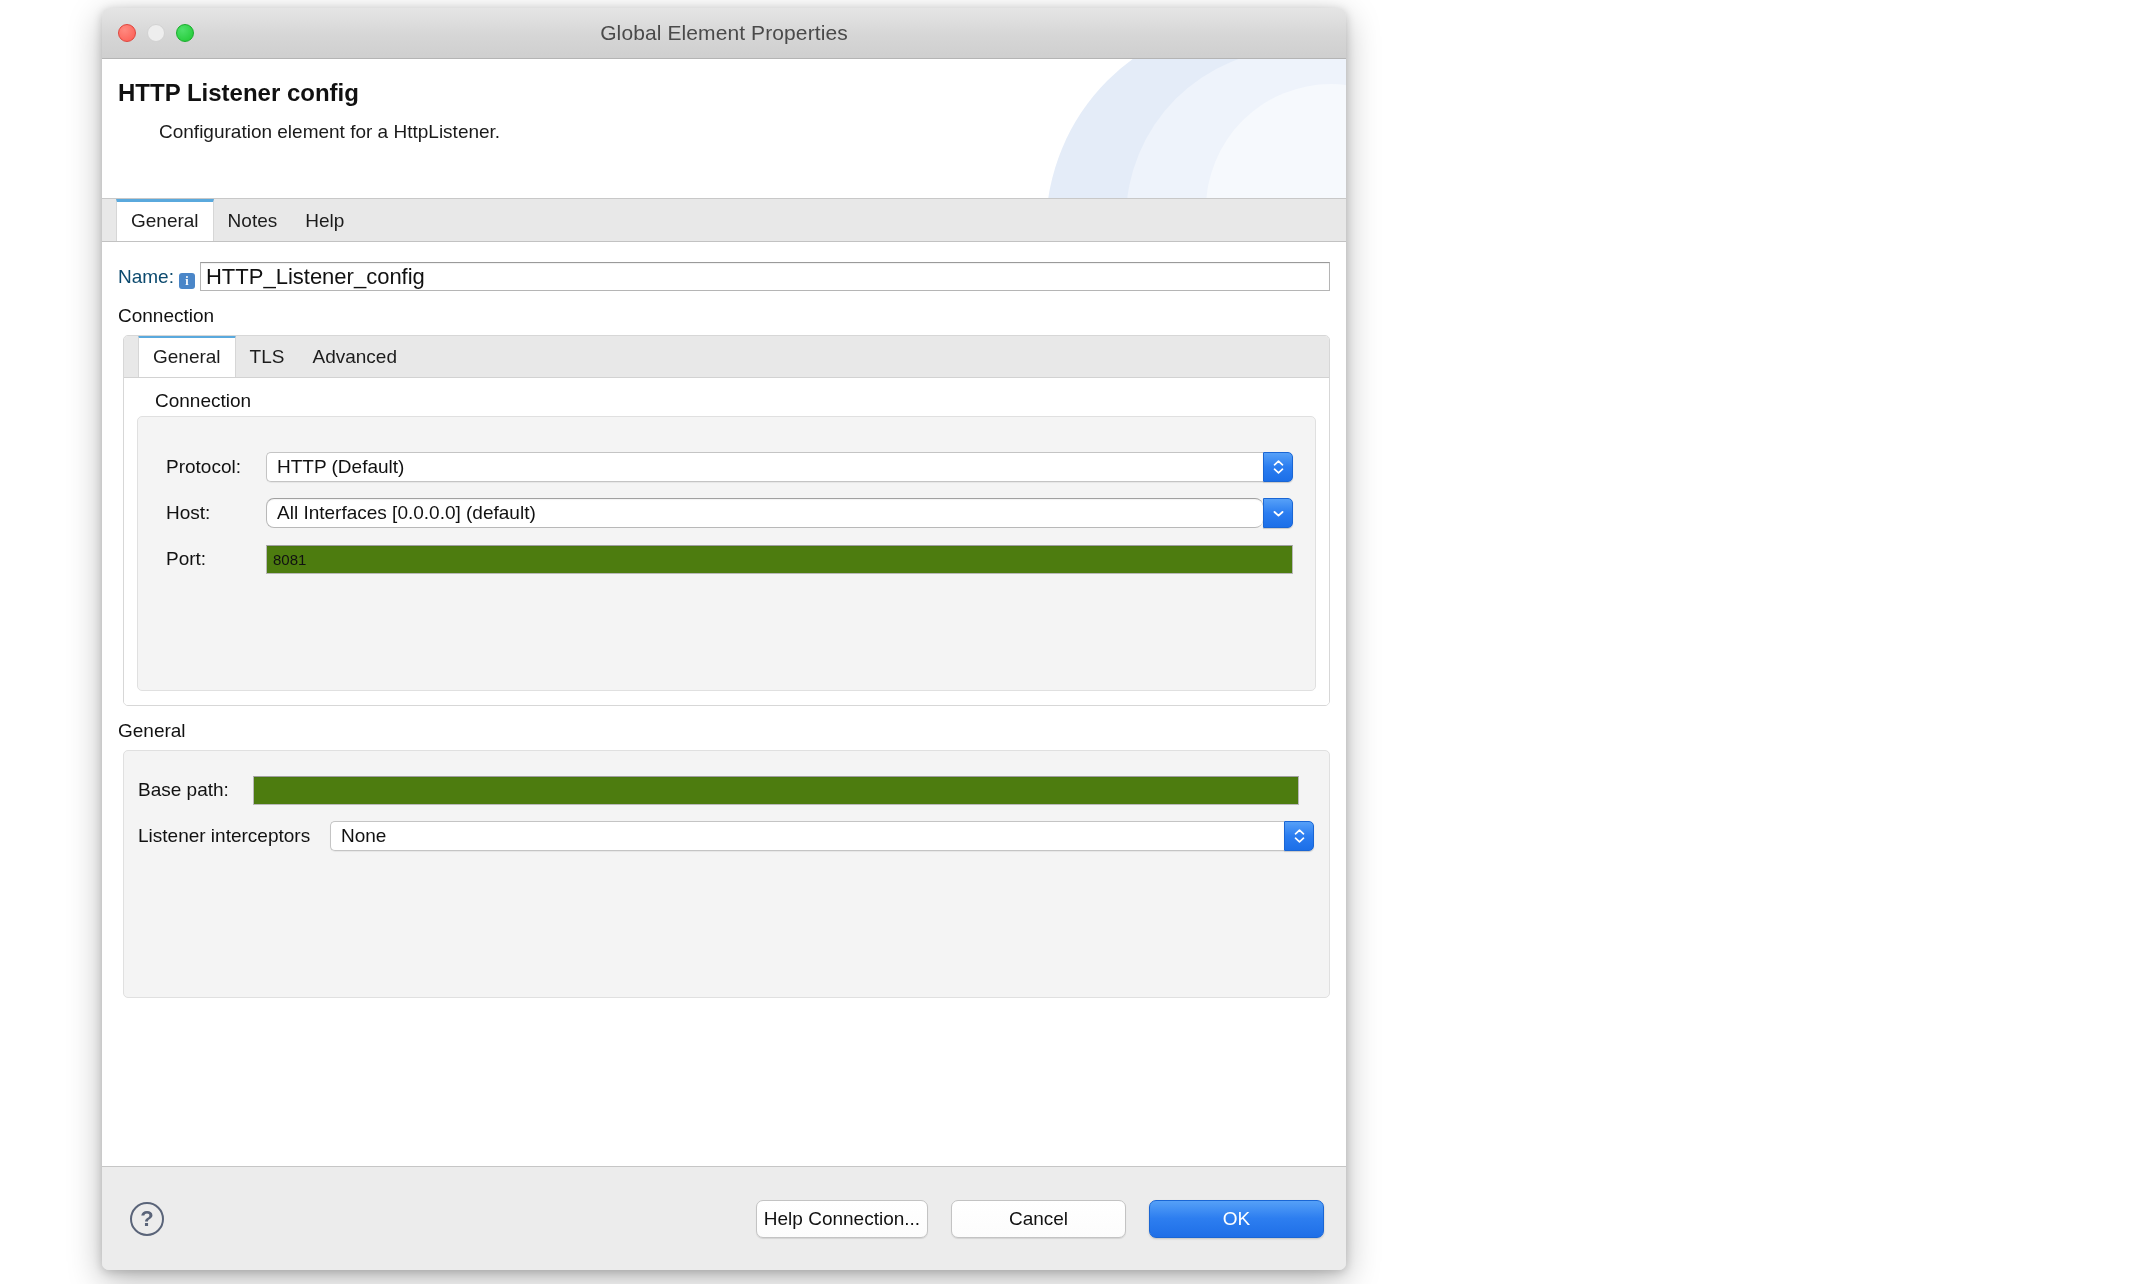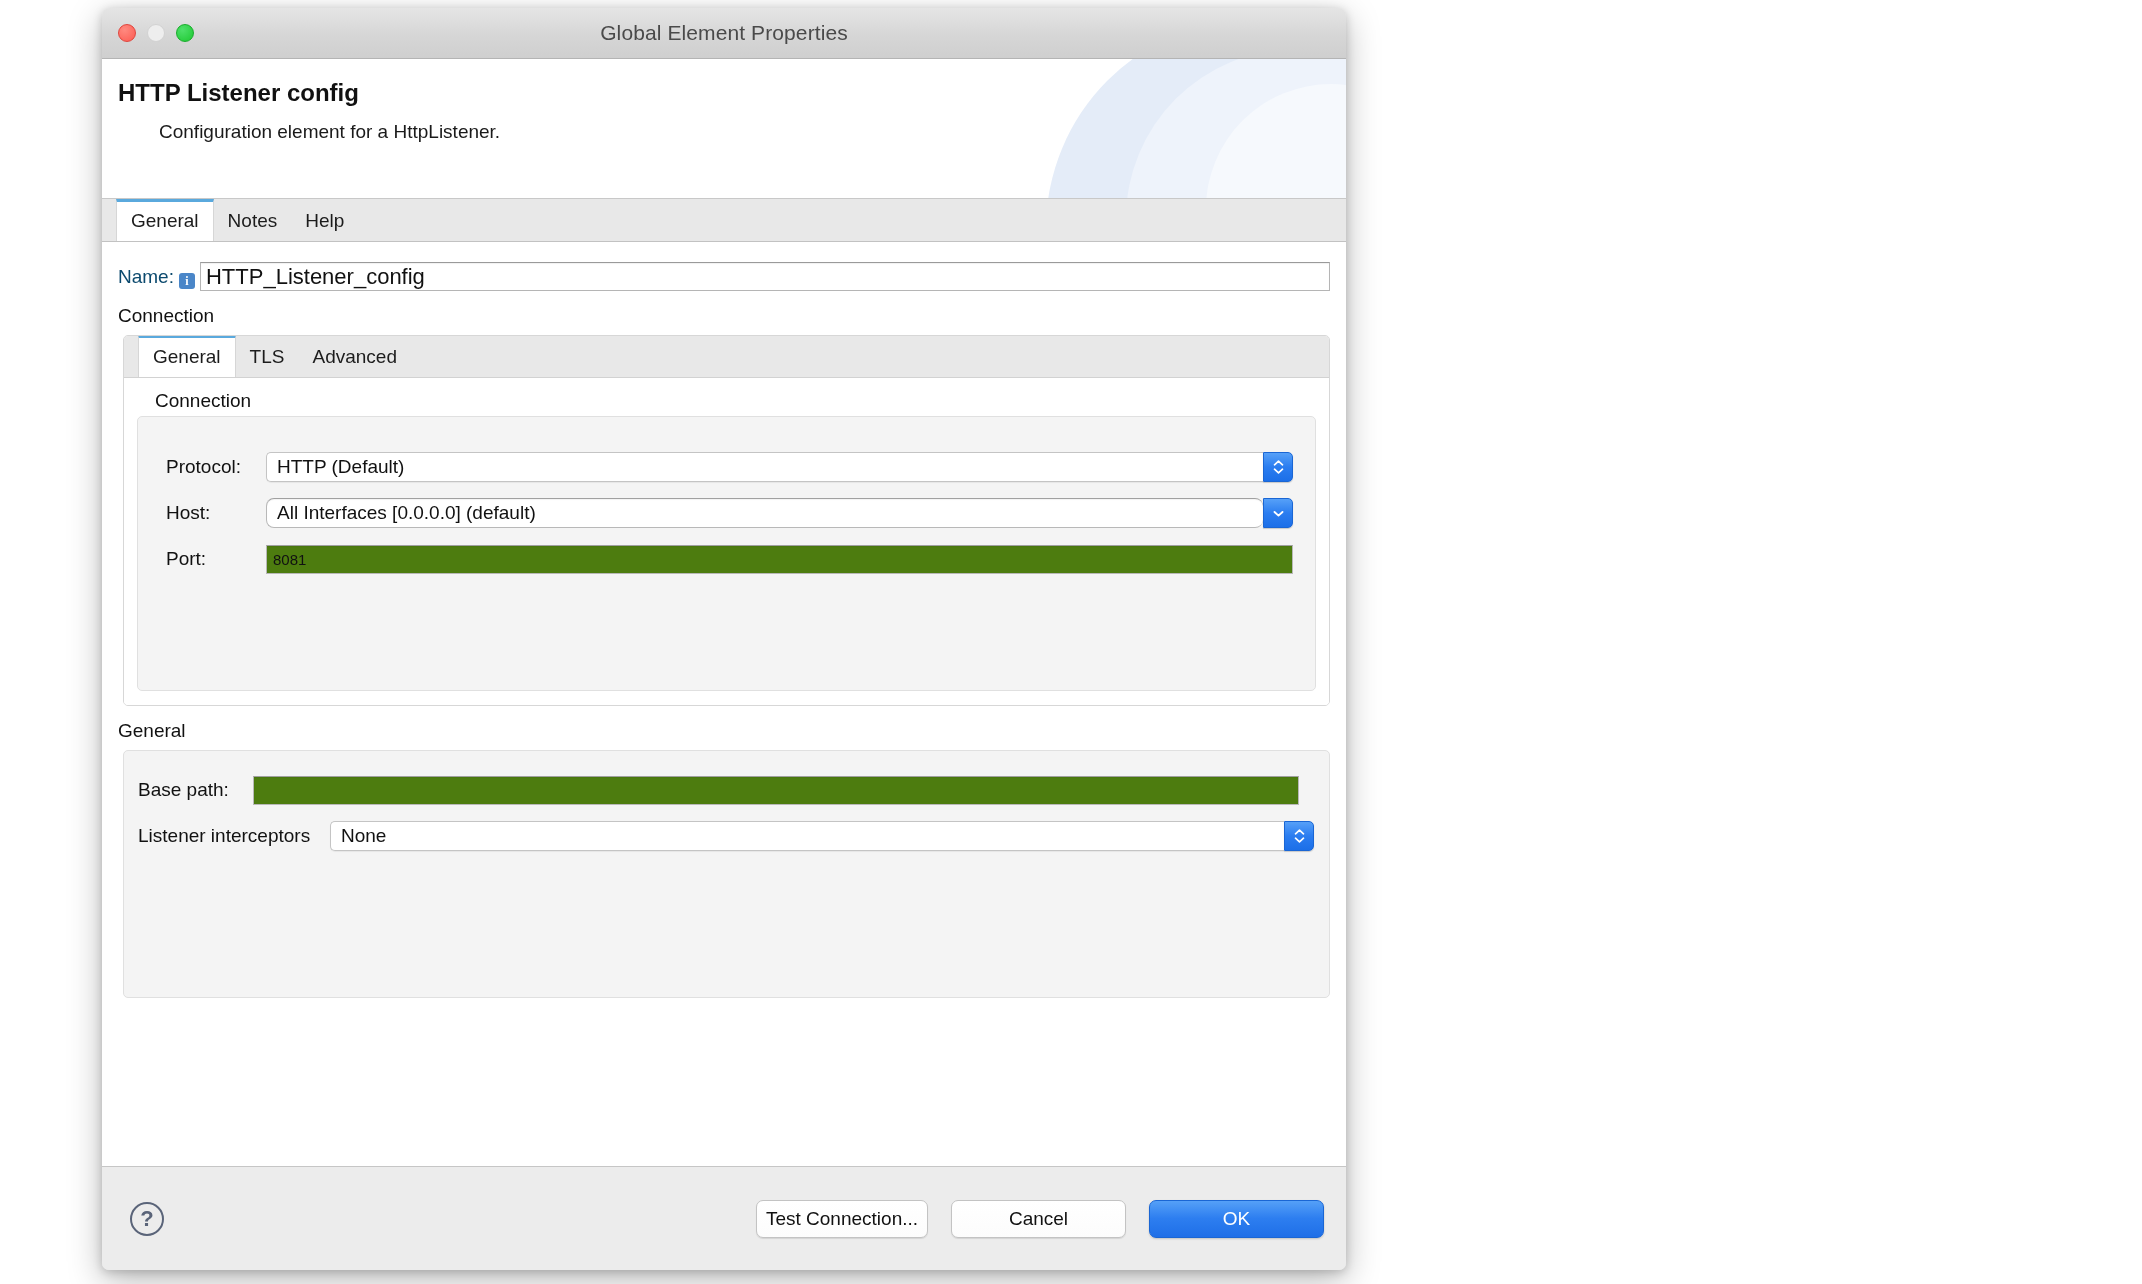--- a/index.html
+++ b/index.html
@@ -466,19 +466,19 @@
           </span>
         </span>
       </div>
 
     </div>
   </div>
 
   <div id="footer">
     <div id="help-btn">?</div>
     <div id="btn-row">
-      <div id="btn-test" class="pbtn plain">Test Connection...</div>
+      <div id="btn-test" class="pbtn plain">Help Connection...</div>
       <div id="btn-cancel" class="pbtn plain">Cancel</div>
       <div id="btn-ok" class="pbtn primary">OK</div>
     </div>
   </div>
 
 </div>
 
 </body></html>

